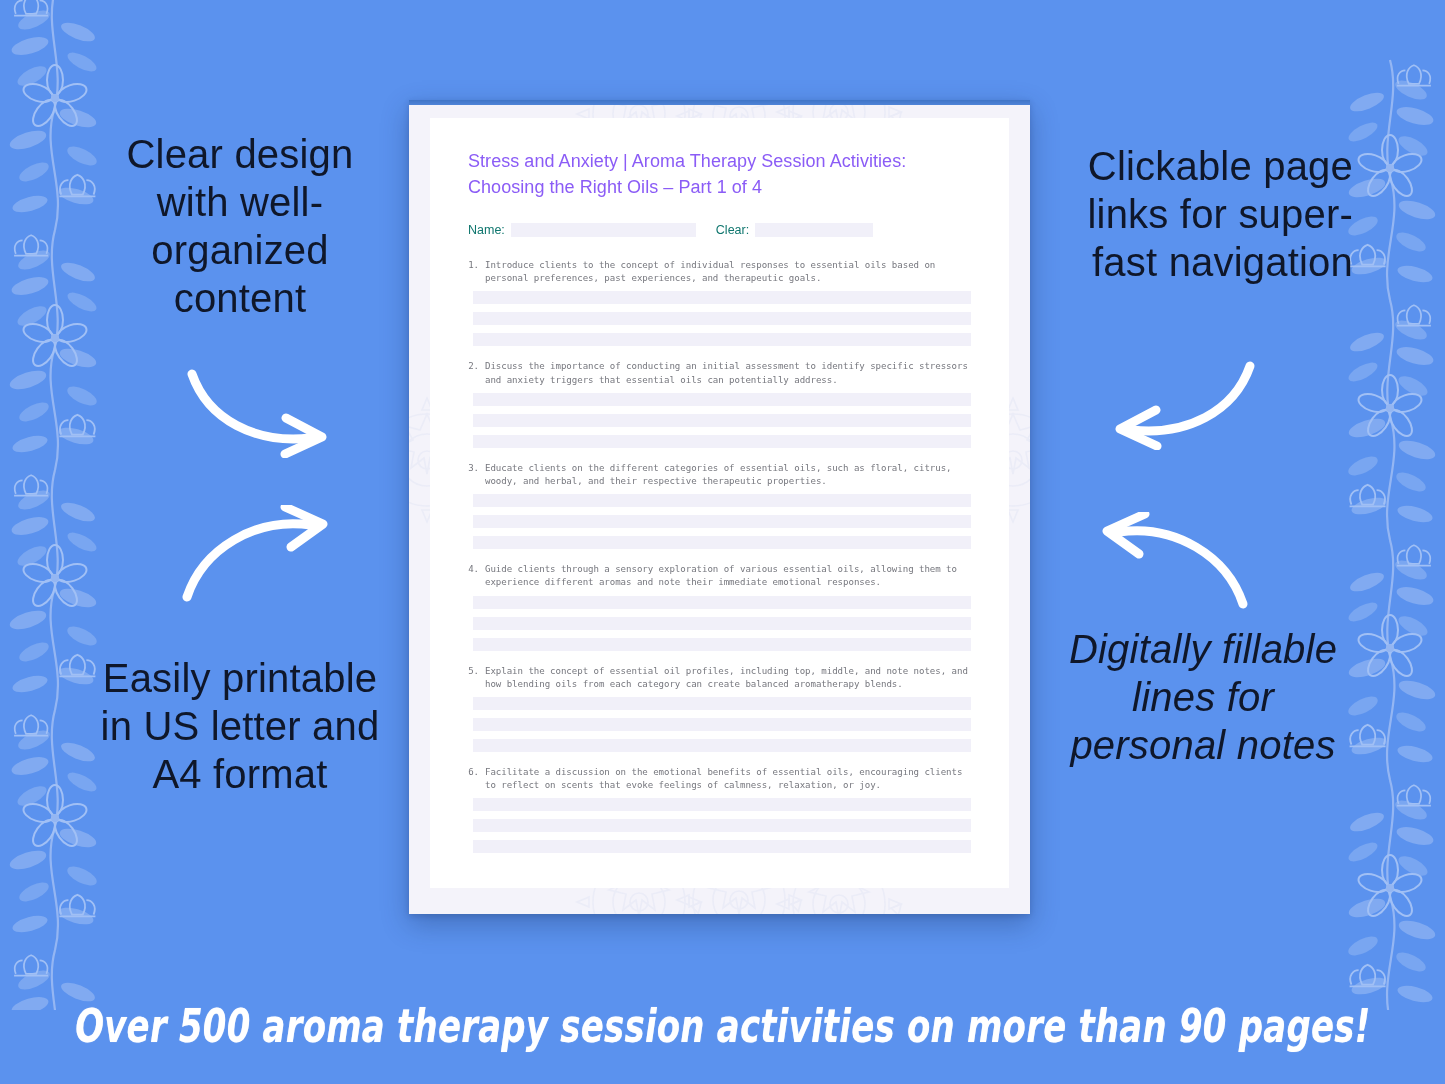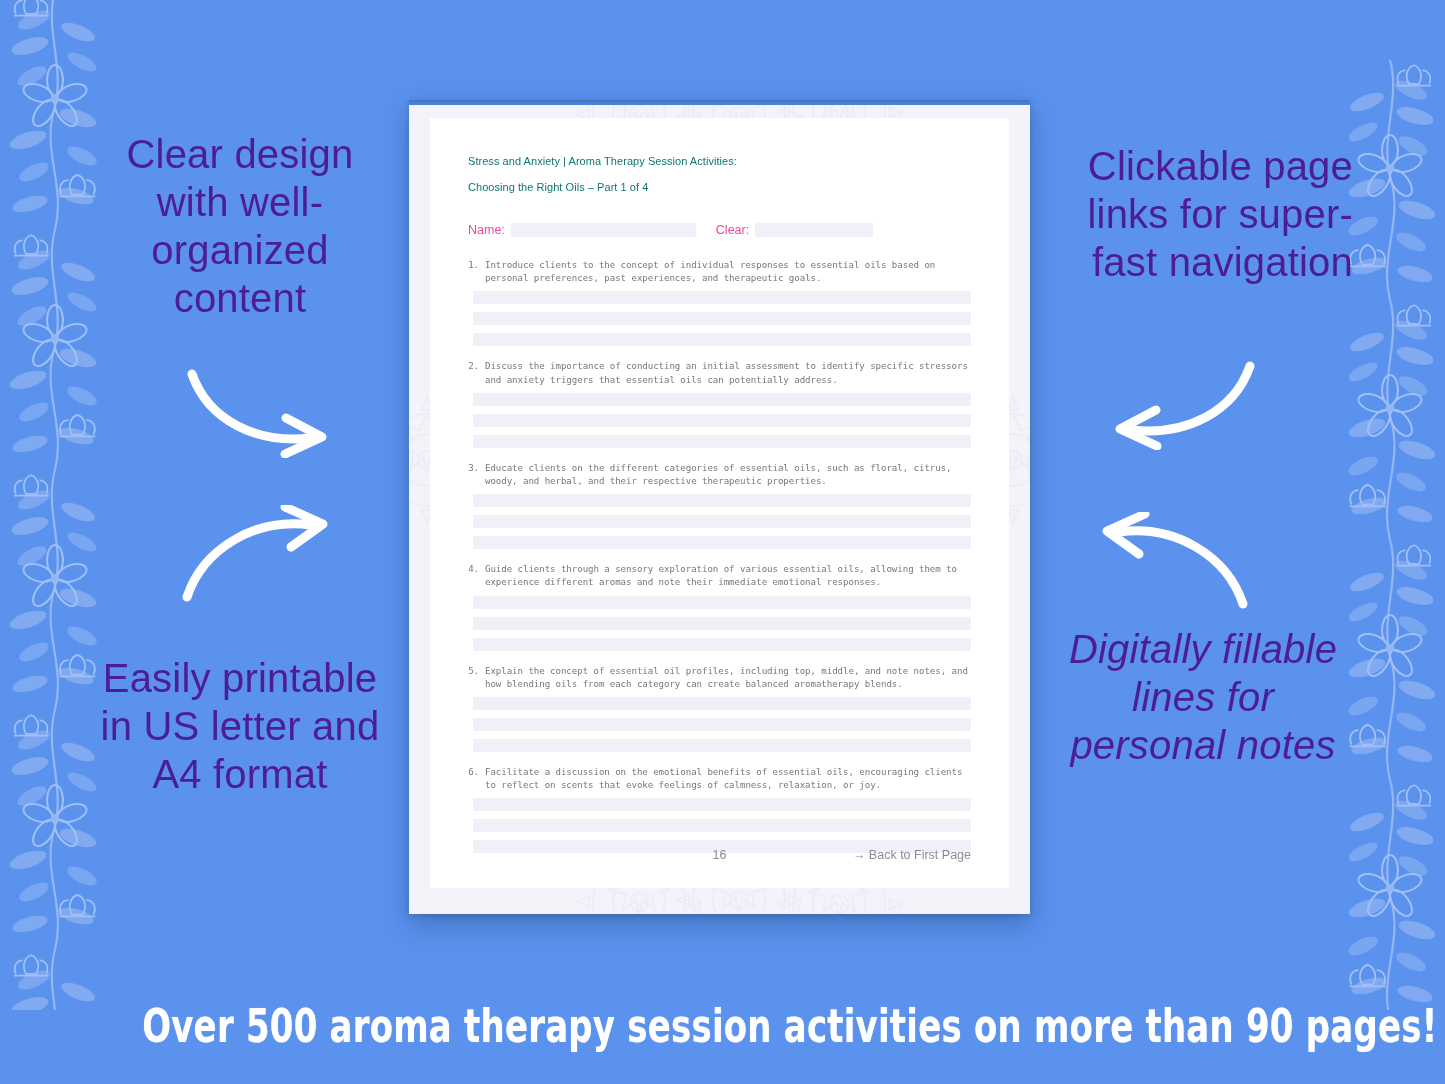--- a/index.html
+++ b/index.html
@@ -27,21 +27,21 @@
     pointer-events: none;
   }
   .floral-strip.left  { left: -4px; }
   .floral-strip.right { right: -4px; transform: scaleX(-1); }
 
   
   .caption {
     position: absolute;
     width: 300px;
     text-align: center;
-    color: #4c1d95;
+    color: #0f172a;
     font-size: 40px;
     line-height: 48px;
     font-weight: 300;
     letter-spacing: .2px;
   }
   .caption.c1 { left: 90px;   top: 130px; }
   .caption.c2 { left: 90px;   top: 654px; }
   .caption.c3 { left: 1053px; top: 142px; text-align: right; }
   .caption.c4 { left: 1053px; top: 625px; font-style: italic; }
 
@@ -89,35 +89,35 @@
     left: 21px;
     top: 18px;
     width: 579px;
     height: 770px;
     background: #ffffff;
     z-index: 2;
     padding: 30px 38px 0 38px;
   }
 
   .doc-title {
-    color: #0f766e;
-    font-size: 11px;
+    color: #8b5cf6;
+    font-size: 18px;
     line-height: 26px;
     font-weight: 400;
     letter-spacing: .05px;
     white-space: nowrap;
   }
 
   .meta-row {
     display: flex;
     align-items: center;
     margin-top: 23px;
   }
   .meta-label {
-    color: #ec4899;
+    color: #0f766e;
     font-size: 12.5px;
     margin-right: 6px;
   }
   .meta-blank {
     height: 14px;
     background: #f1f0f9;
   }
   .meta-blank.name { width: 185px; }
   .meta-blank.date { width: 118px; }
   .meta-gap { width: 20px; }
@@ -177,20 +177,22 @@
 
   
   .banner {
     position: absolute;
     left: 0;
     bottom: 0;
     width: 100%;
     height: 116px;
     display: flex;
     align-items: center;
+    justify-content: center;
+    font-style: italic;
   }
   .banner-text {
     color: #ffffff;
     font-family: "DejaVu Sans Condensed", "Liberation Sans Narrow", "Liberation Sans", sans-serif;
     font-size: 46px;
     font-weight: bold;
     letter-spacing: .3px;
     transform: scaleX(.82);
     transform-origin: center;
     white-space: nowrap;
@@ -395,24 +397,19 @@
         </div>
         <div class="fill-lines">
           <div class="fill-line"></div>
           <div class="fill-line"></div>
           <div class="fill-line"></div>
         </div>
       </div>
 
     </div>
 
-    <div class="doc-footer">
-      <span class="footer-page">16</span>
-      <span class="footer-spacer"></span>
-      <a class="footer-link" href="#">→ Back to First Page</a>
-    </div>
 
   </div>
 </div>
 
 <div class="banner">
   <div class="banner-text">Over 500 aroma therapy session activities on more than 90 pages!</div>
 </div>
 
 </body></html>

